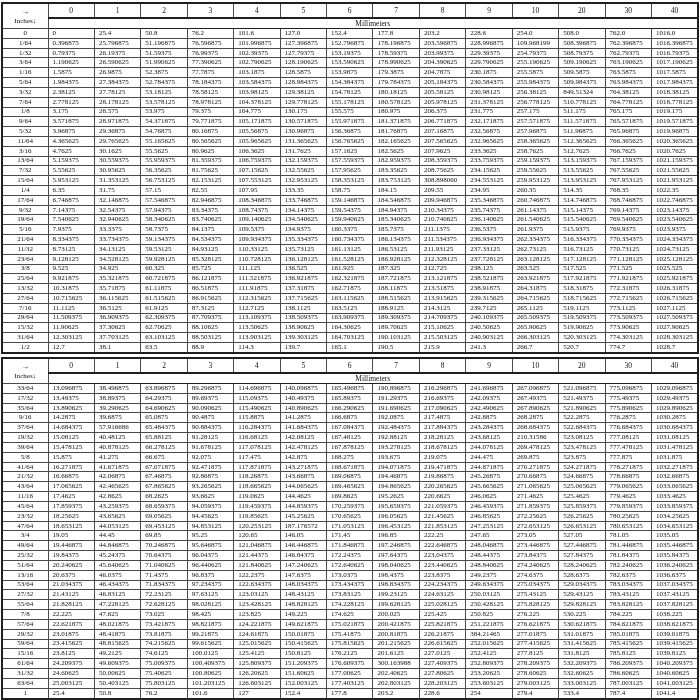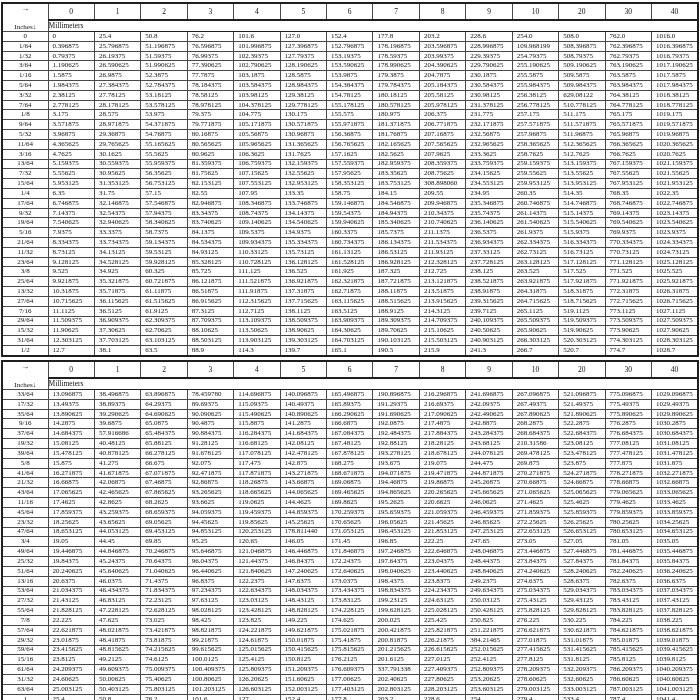--- a/index.html
+++ b/index.html
@@ -8,22 +8,22 @@
   table.conv{border-collapse:collapse;table-layout:fixed;width:698px;border:2px solid #1f1f1f;}
   #t1{height:352px;}
   #t2{height:343px;}
   .tgap{height:3px;}
   table.conv col.c-lbl{width:46px;}
   th,td{border:1px solid #4a4a4a;padding:0;overflow:hidden;white-space:nowrap;
         font-weight:normal;line-height:1;}
   thead th.num{height:13px;font-size:7.5px;text-align:center;vertical-align:middle;}
   thead th.corner{vertical-align:middle;text-align:center;border-bottom:1px solid #4a4a4a;}
   thead th.corner .arrow{font-size:8px;line-height:1.2;}
-  thead th.corner .inlbl{font-size:7px;line-height:1.2;margin-top:9px;}
-  tr.mmrow th.mm{height:9px;font-size:7.5px;text-align:left;vertical-align:middle;
+  thead th.corner .inlbl{font-size:7px;line-height:1.2;}
+  tr.mmrow th.mm{height:9px;font-size:7.5px;text-align:center;vertical-align:middle;
         border-top:2px solid #1f1f1f;border-bottom:1.5px solid #1f1f1f;}
   tbody td{font-size:7px;vertical-align:middle;}
   tbody td.lbl{text-align:center;}
   tbody td.val{text-align:left;padding-left:4px;}
 </style>
 </head>
 <body>
 
 <div class="page">
   <table class="conv" id="t1">
@@ -178,21 +178,21 @@
           <td class="val">27.78125</td>
           <td class="val">53.18125</td>
           <td class="val">78.58125</td>
           <td class="val">103.98125</td>
           <td class="val">129.38125</td>
           <td class="val">154.78125</td>
           <td class="val">180.18125</td>
           <td class="val">205.58125</td>
           <td class="val">230.98125</td>
           <td class="val">256.38125</td>
-          <td class="val">629.08122</td>
+          <td class="val">849.51324</td>
           <td class="val">764.38125</td>
           <td class="val">1018.38125</td>
         </tr>
         <tr>
           <td class="lbl">7/64</td>
           <td class="val">2.778125</td>
           <td class="val">28.178125</td>
           <td class="val">53.578125</td>
           <td class="val">78.978125</td>
           <td class="val">104.378125</td>
@@ -676,21 +676,21 @@
         <tr class="mmrow">
           <th class="mm" colspan="14">Millimeters</th>
         </tr>
       </thead>
       <tbody>
         <tr>
           <td class="lbl">33/64</td>
           <td class="val">13.096875</td>
           <td class="val">38.496875</td>
           <td class="val">63.896875</td>
-          <td class="val">78.459780</td>
+          <td class="val">89.296875</td>
           <td class="val">114.696875</td>
           <td class="val">140.096875</td>
           <td class="val">165.496875</td>
           <td class="val">190.896875</td>
           <td class="val">216.296875</td>
           <td class="val">241.696875</td>
           <td class="val">267.096875</td>
           <td class="val">521.096875</td>
           <td class="val">775.096875</td>
           <td class="val">1029.096875</td>
@@ -916,21 +916,21 @@
           <td class="val">780.25625</td>
           <td class="val">1034.25625</td>
         </tr>
         <tr>
           <td class="lbl">47/64</td>
           <td class="val">18.653125</td>
           <td class="val">44.053125</td>
           <td class="val">69.453125</td>
           <td class="val">94.853125</td>
           <td class="val">120.253125</td>
-          <td class="val">178.811440</td>
+          <td class="val">187.176572</td>
           <td class="val">171.053125</td>
           <td class="val">196.453125</td>
           <td class="val">221.853125</td>
           <td class="val">247.253125</td>
           <td class="val">272.653125</td>
           <td class="val">526.653125</td>
           <td class="val">780.653125</td>
           <td class="val">1034.653125</td>
         </tr>
         <tr>
@@ -1156,21 +1156,21 @@
         </tr>
         <tr>
           <td class="lbl">61/64</td>
           <td class="val">24.209375</td>
           <td class="val">49.609375</td>
           <td class="val">75.009375</td>
           <td class="val">100.409375</td>
           <td class="val">125.809375</td>
           <td class="val">151.209375</td>
           <td class="val">176.609375</td>
-          <td class="val">337.791338</td>
+          <td class="val">300.163988</td>
           <td class="val">227.409375</td>
           <td class="val">252.809375</td>
           <td class="val">278.209375</td>
           <td class="val">532.209375</td>
           <td class="val">786.209375</td>
           <td class="val">1040.209375</td>
         </tr>
         <tr>
           <td class="lbl">31/32</td>
           <td class="val">24.60625</td>

